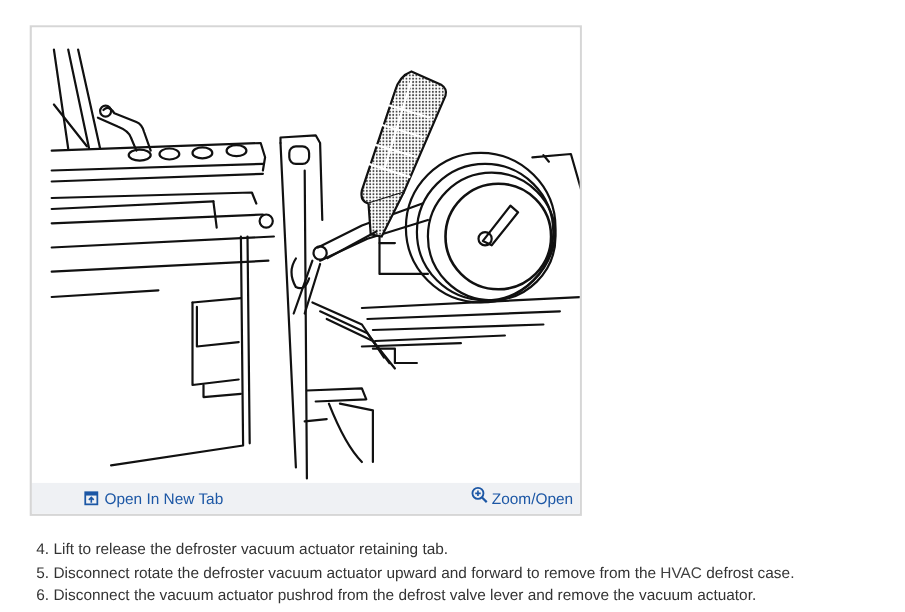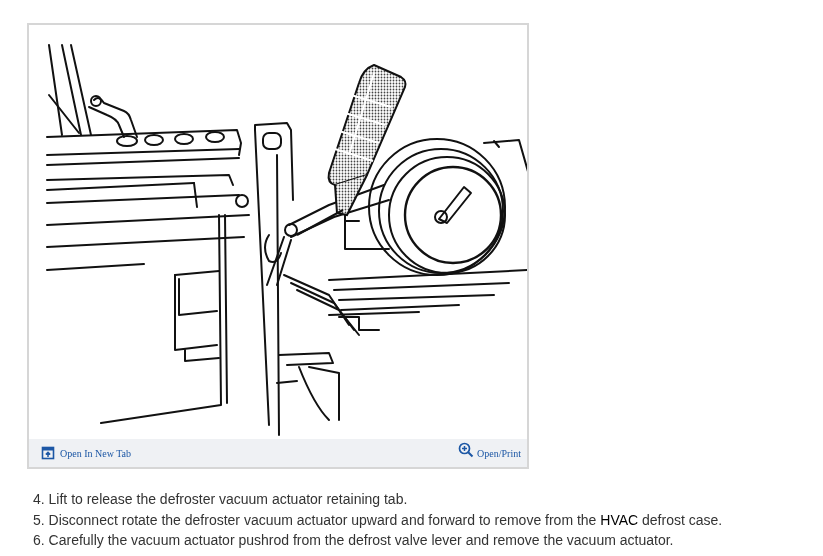--- a/index.html
+++ b/index.html
@@ -21,32 +21,33 @@
     }
     .figure-image svg { display: block; }
     .figure-footer {
       position: absolute; left: 0; top: 414px; width: 498px; height: 28px;
       background: #eff1f4;
       display: flex; align-items: center; justify-content: space-between;
       box-sizing: border-box; padding: 0 6px 0 12px;
     }
     .footer-link {
       display: flex; align-items: center; gap: 5px;
-      color: #1c57a5; font-size: 10px; cursor: pointer; text-decoration: none;
-      font-family: Liberation Serif, serif;
+      color: #1c57a5; font-size: 14px; cursor: pointer; text-decoration: none;
+      font-family: Liberation Sans, sans-serif;
+      margin-left: 35px;
     }
     .footer-link .icon { display: inline-flex; width: 14px; height: 14px; }
     .zoom-link .icon { width: 16px; height: 16px; margin-top: -6px; margin-right: -2px; }
     .steps {
       position: absolute; left: 33px; top: 489px;
       margin: 0; padding: 0; list-style: none;
       font-size: 14px; line-height: 20.5px; color: #333333;
     }
     .steps li { white-space: nowrap; }
-    .steps .link { color: #000000; cursor: pointer; }
+    .steps .link { color: #404040; cursor: pointer; }
   </style>
 </head>
 <body>
 
 <div class="figure">
   <div class="figure-image" title="Defroster vacuum actuator removal illustration: screwdriver prying retaining tab next to round vacuum actuator on HVAC module case">
     <svg width="498" height="414" viewBox="0 0 498 414" xmlns="http://www.w3.org/2000/svg">
       <defs>
         <pattern id="dots" width="3" height="3" patternUnits="userSpaceOnUse">
           <rect width="3" height="3" fill="#ffffff"></rect>
@@ -151,31 +152,31 @@
       <span>Open In New Tab</span>
     </a>
     <a class="footer-link zoom-link">
       <span class="icon">
         <svg width="16" height="16" viewBox="0 0 16 16">
           <circle cx="6.5" cy="6.5" r="5" fill="none" stroke="#1c57a5" stroke-width="1.7"></circle>
           <path d="M10.2 10.2 L14.5 14.5" stroke="#1c57a5" stroke-width="2"></path>
           <path d="M4 6.5 H9 M6.5 4 V9" stroke="#1c57a5" stroke-width="1.5"></path>
         </svg>
       </span>
-      <span>Open/Print</span>
+      <span>Zoom/Open</span>
     </a>
   </div>
 </div>
 
 <ol class="steps">
   <li>
     <span>4.</span>
     <span>Lift to release the defroster vacuum actuator retaining tab.</span>
   </li>
   <li>
     <span>5.</span>
     <span>Disconnect rotate the defroster vacuum actuator upward and forward to remove from the </span><a class="link">HVAC</a><span> defrost case.</span>
   </li>
   <li>
     <span>6.</span>
-    <span>Carefully the vacuum actuator pushrod from the defrost valve lever and remove the vacuum actuator.</span>
+    <span>Disconnect the vacuum actuator pushrod from the defrost valve lever and remove the vacuum actuator.</span>
   </li>
 </ol>
 
 </body></html>

